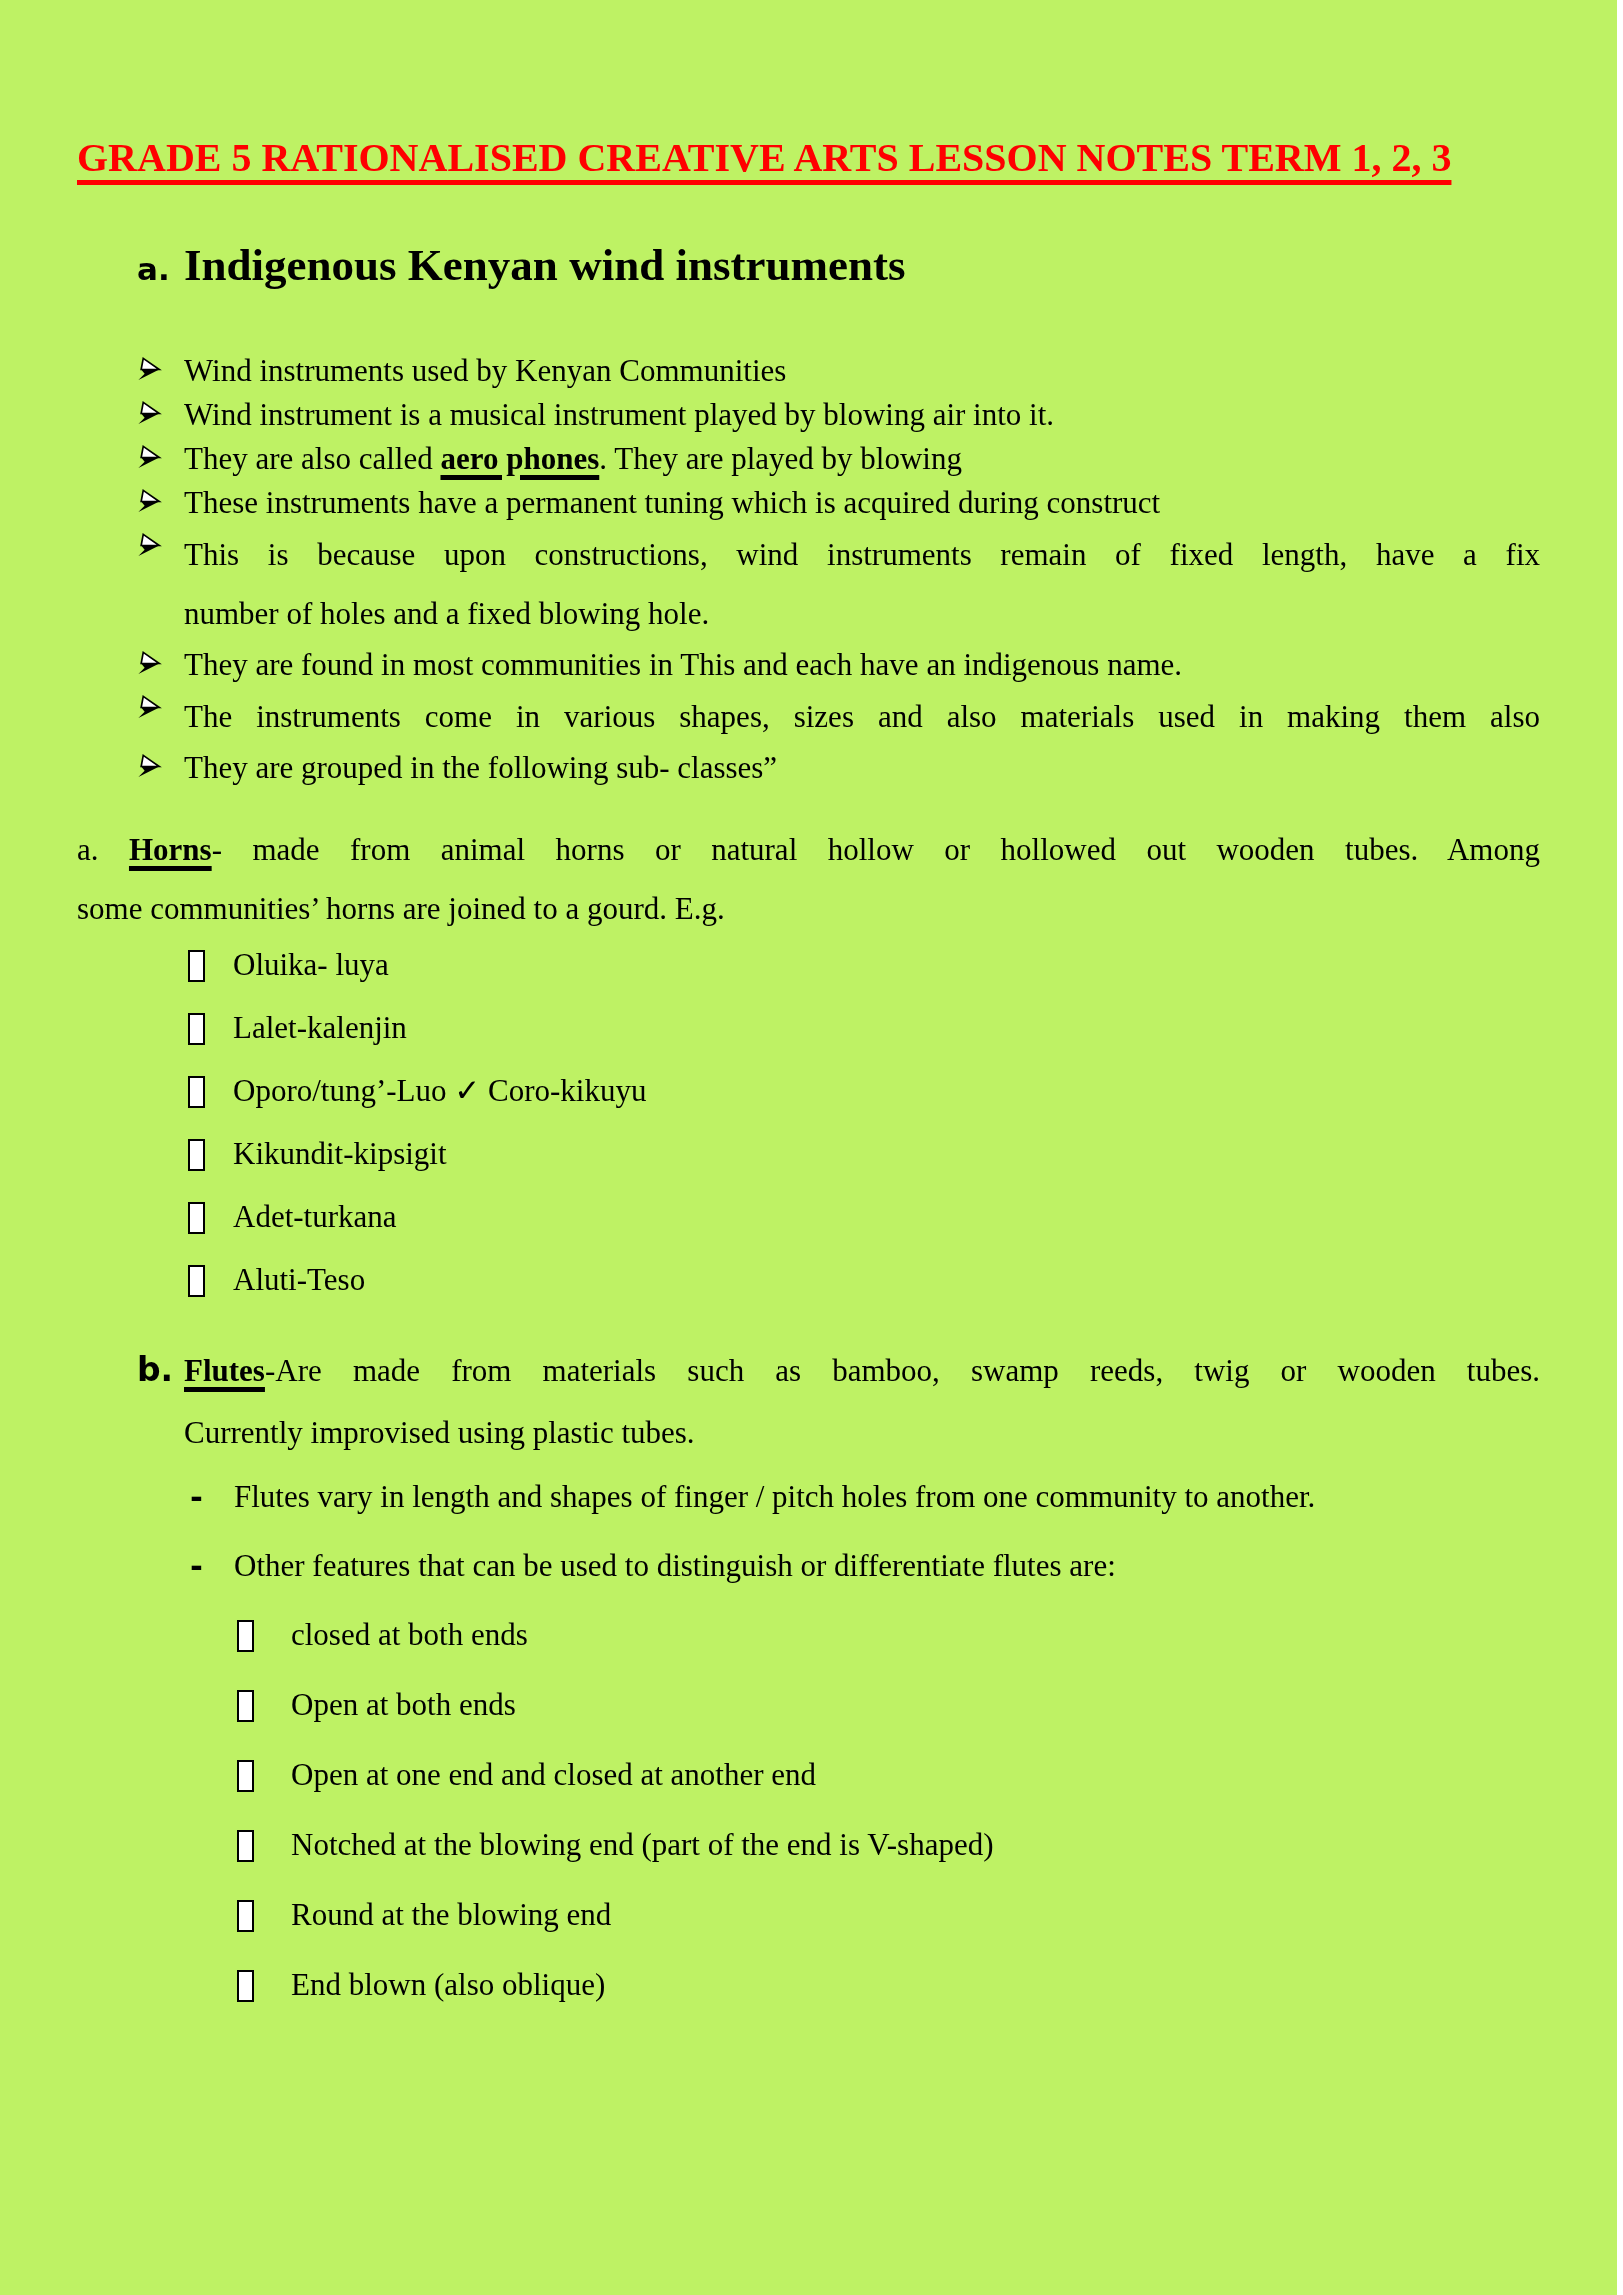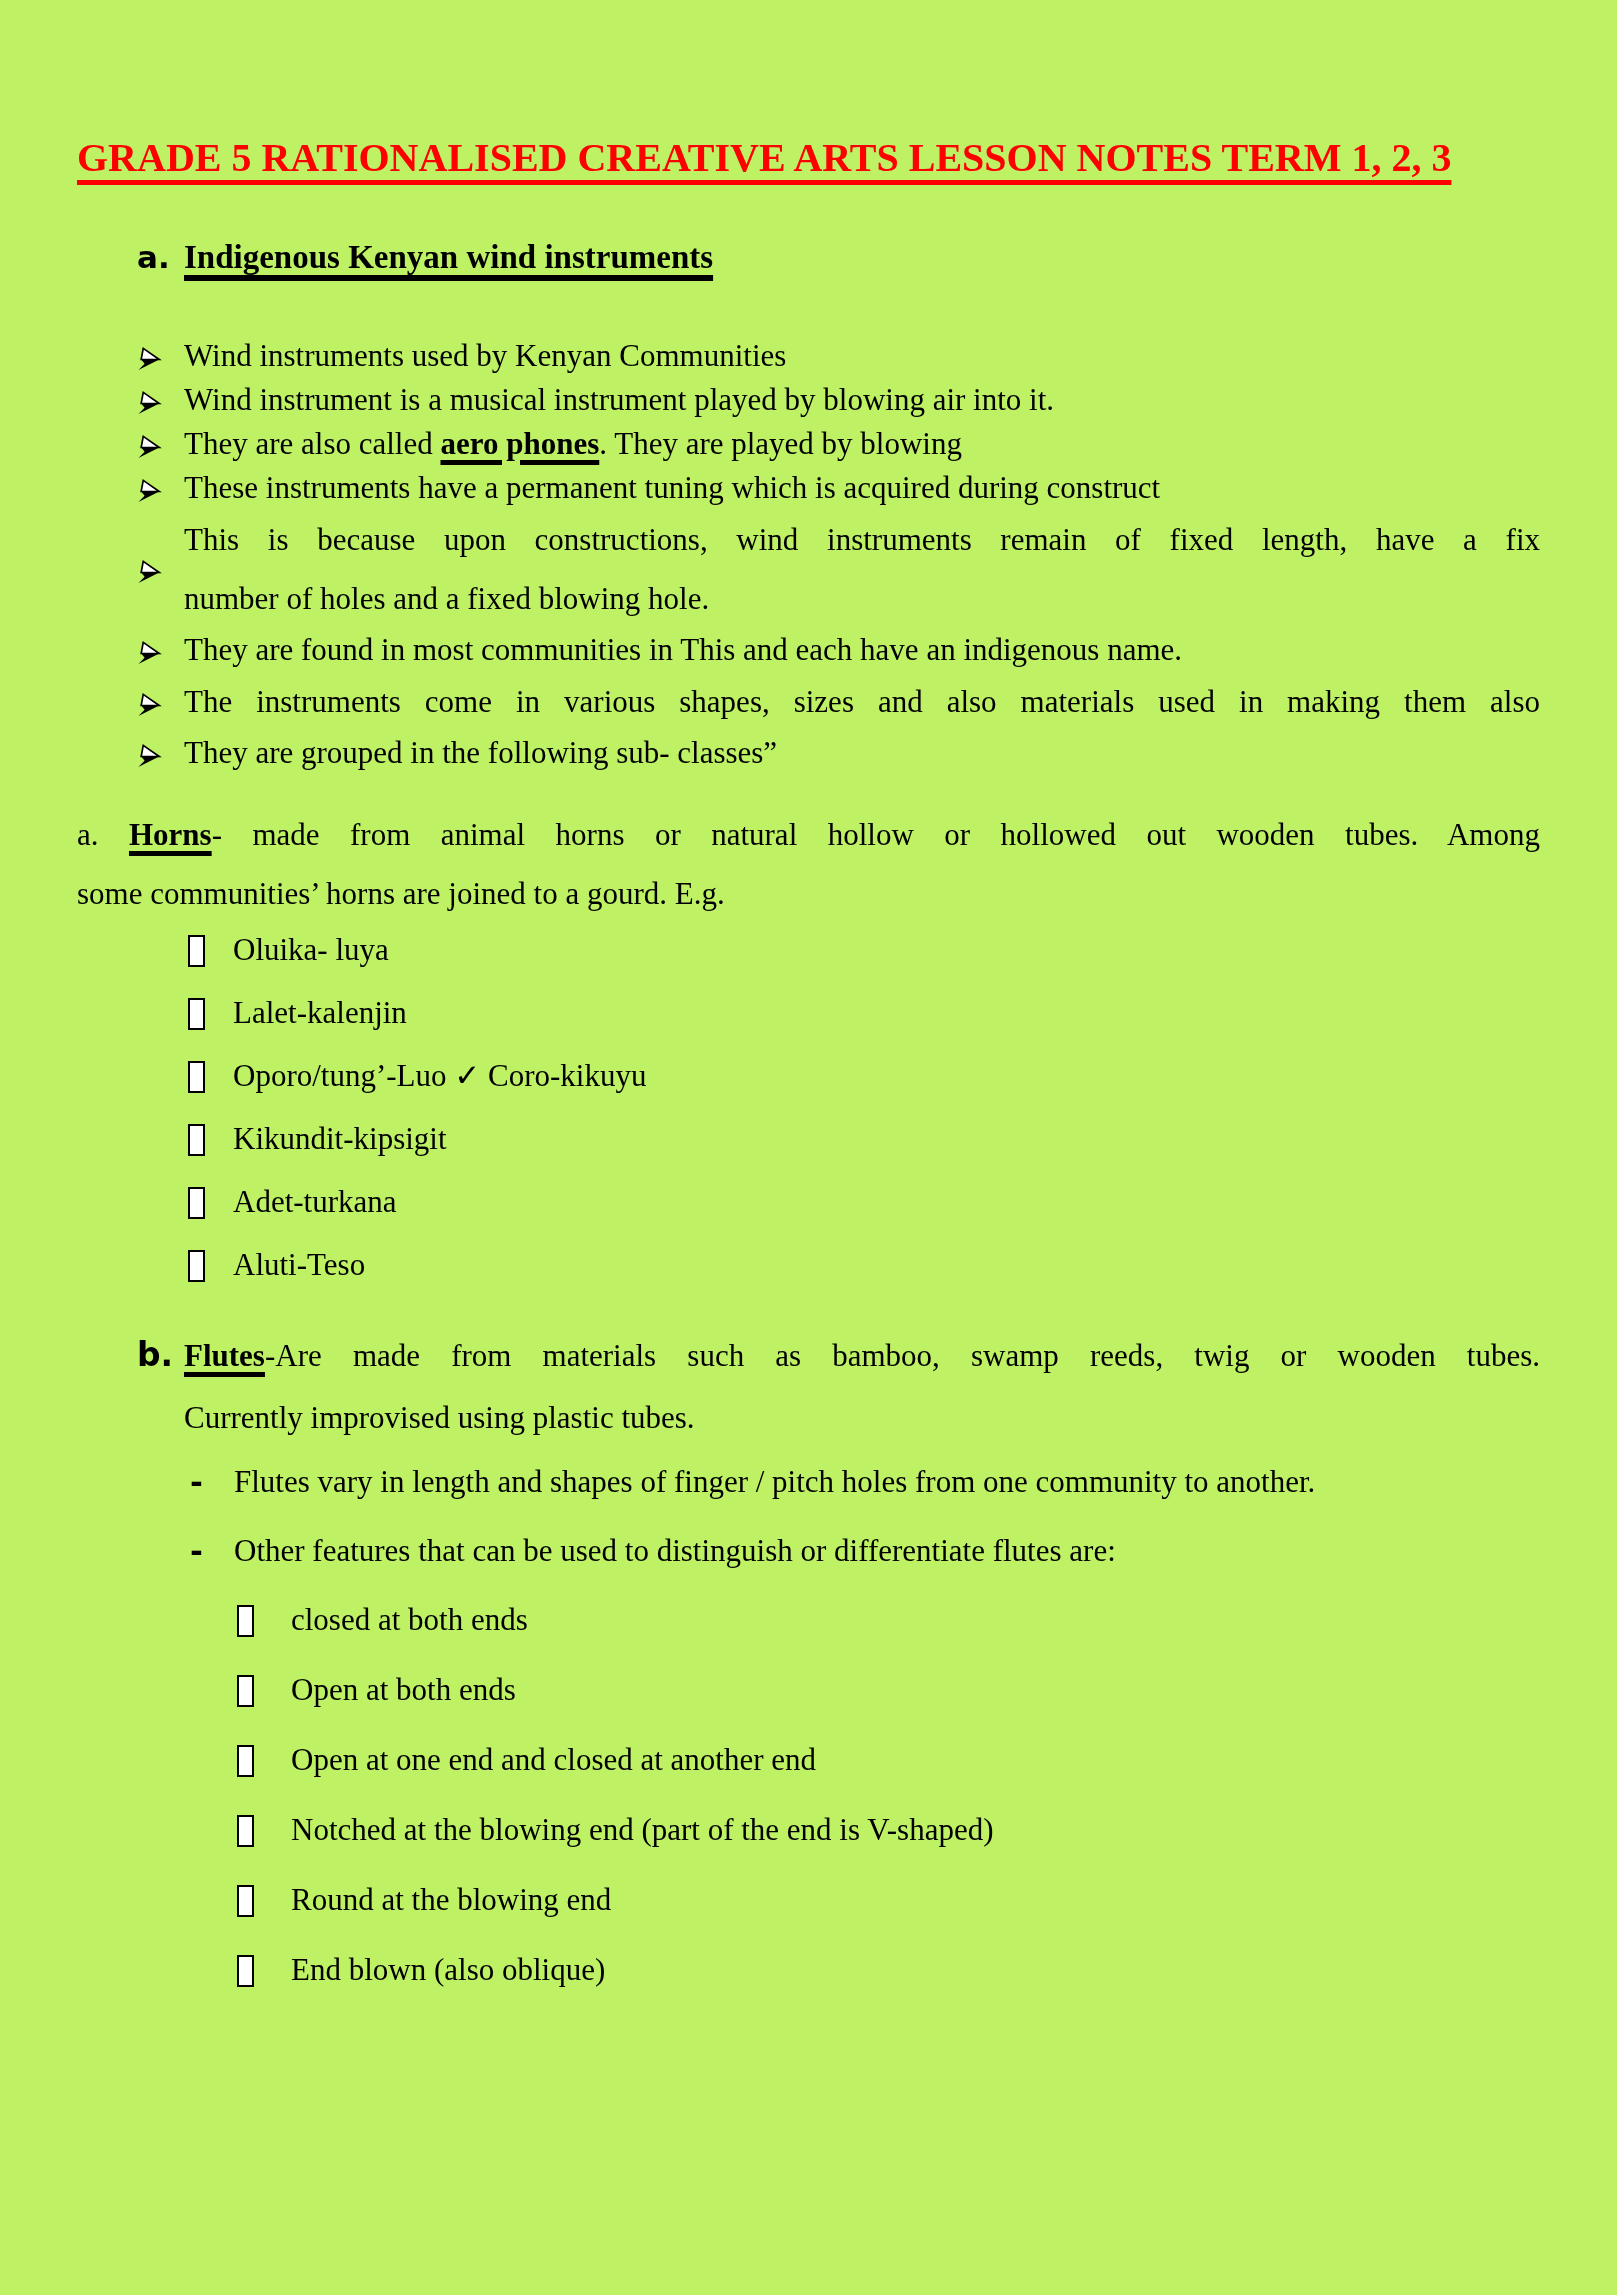--- a/index.html
+++ b/index.html
@@ -37,29 +37,28 @@
     align-items:baseline;
   }
   .marker{
     font-family:"DejaVu Sans",sans-serif;
     font-weight:600;
     font-size:31px;
     flex:none;
   }
   .sub-head .marker{ margin-left:60px; width:47px; }
   .sub-head .text{
-    font-size:33px;
-    font-weight:bold;
-    text-decoration:underline;
+    font-size:45px;
+    font-weight:bold;
     text-decoration-thickness:5.9px;
     text-underline-offset:7.2px;
   }
   
   .arrow-list{ margin-top:58px; }
-  .arrow-item{ display:flex; align-items:center; }
+  .arrow-item{ display:flex; align-items:flex-start; }
   .arrow-item .bullet{
     flex:none;
     width:47px;
     margin-left:60px;
     padding-top:7.9px;
   }
   .arrow-item .bullet svg{ width:25px; height:25px; display:block; }
   .arrow-item .txt{
     flex:1;
     font-size:31px;

